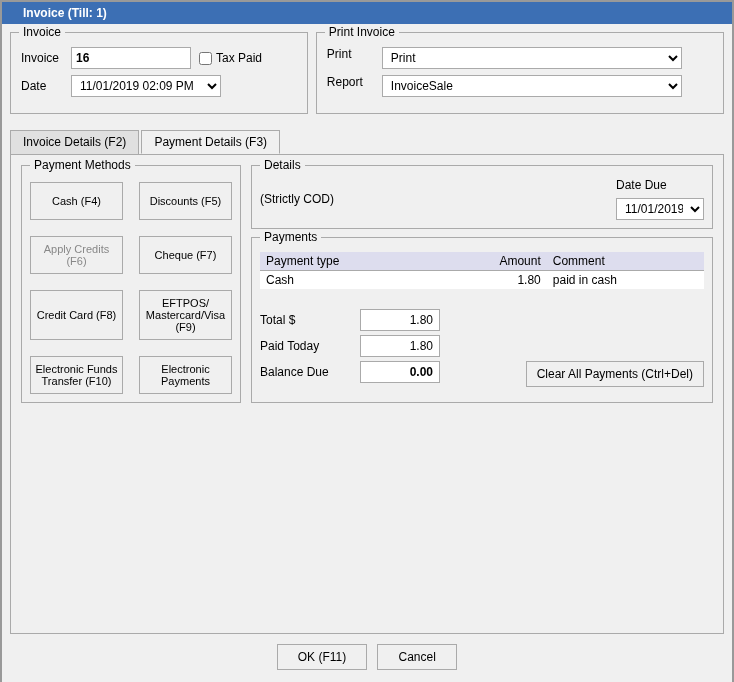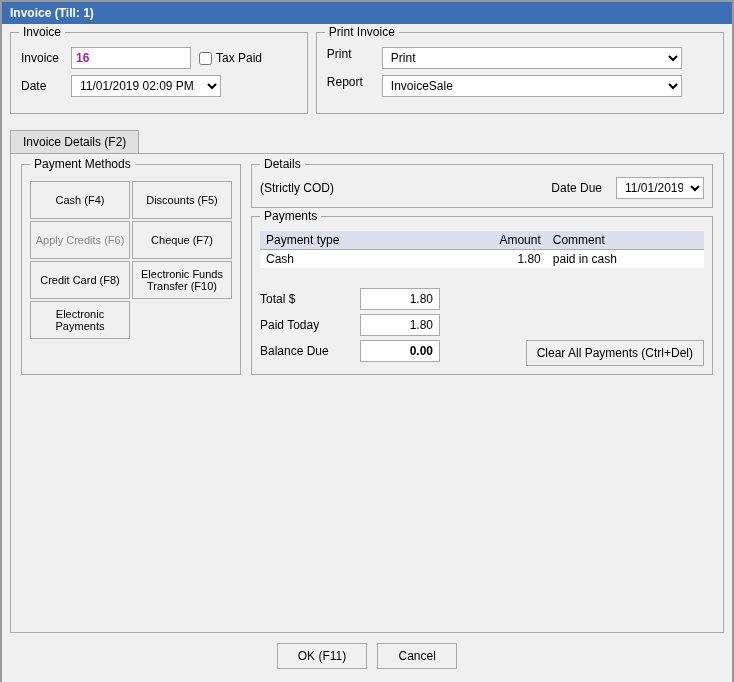--- a/index.html
+++ b/index.html
@@ -14,21 +14,21 @@
     }
     .window {
       width: 734px;
       background: #f0f0f0;
       border: 2px solid #999;
       box-shadow: 2px 2px 8px rgba(0,0,0,0.3);
     }
     .title-bar {
       background: #3c6fb4;
       color: white;
-      padding: 4px 8px;
+      padding: 4px 21px;
       font-size: 12px;
       font-weight: bold;
       display: flex;
       align-items: center;
     }
     .window-body {
       padding: 8px;
     }
     .group-box {
       border: 1px solid #aaa;
@@ -68,21 +68,21 @@
     .field-input {
       border: 1px solid #aaa;
       background: white;
       padding: 2px 4px;
       font-size: 12px;
       height: 22px;
     }
     .invoice-num-input {
       width: 120px;
       font-weight: bold;
-      color: #a21caf;
+      color: #000000;
     }
     .date-input {
       width: 150px;
     }
     .tax-paid-row {
       display: flex;
       align-items: center;
       margin-left: 8px;
       gap: 4px;
     }
@@ -143,21 +143,21 @@
       position: absolute;
       top: -8px;
       left: 8px;
       background: #f0f0f0;
       padding: 0 4px;
       font-size: 12px;
     }
     .pm-grid {
       display: grid;
       grid-template-columns: 1fr 1fr;
-      gap: 2px;
+      gap: 16px;
       margin-top: 8px;
     }
     .pm-button {
       border: 1px solid #aaa;
       background: #f0f0f0;
       padding: 6px 4px;
       font-size: 11px;
       text-align: center;
       cursor: pointer;
       min-height: 38px;
@@ -193,22 +193,23 @@
       justify-content: space-between;
       align-items: center;
       margin-bottom: 0;
       margin-top: 4px;
     }
     .strictly-cod {
       font-size: 12px;
     }
     .date-due-row {
       display: flex;
-      align-items: center;
-      gap: 14px;
+      align-items: flex-start;
+      gap: 6px;
+      flex-direction: column;
     }
     .date-due-label {
       font-size: 12px;
     }
     .date-due-input {
       border: 1px solid #aaa;
       background: white;
       padding: 2px 4px;
       font-size: 12px;
       height: 22px;
@@ -345,34 +346,36 @@
           <span class="field-label print-label">Report</span>
           <select class="select-input">
             <option>InvoiceSale</option>
           </select>
         </div>
       </div>
     </div>
 
     <div class="tabs">
       <div class="tab">Invoice Details (F2)</div>
+      <div class="tab active">Payment Details (F3)</div>
     </div>
 
     <div class="tab-content">
       <div class="tab-inner">
 
         <div class="payment-methods-box">
           <span class="payment-methods-label">Payment Methods</span>
           <div class="pm-grid">
 
             <button class="pm-button">Cash (F4)</button>
             <button class="pm-button">Discounts (F5)</button>
             <button class="pm-button disabled" disabled="">Apply Credits (F6)</button>
             <button class="pm-button">Cheque (F7)</button>
             <button class="pm-button">Credit Card (F8)</button>
+            <button class="pm-button">EFTPOS/ Mastercard/Visa (F9)</button>
             <button class="pm-button">Electronic Funds Transfer (F10)</button>
             <button class="pm-button">Electronic Payments</button>
 
           </div>
         </div>
 
         <div class="details-panel">
 
           <div class="details-box">
             <span class="details-label">Details</span>

